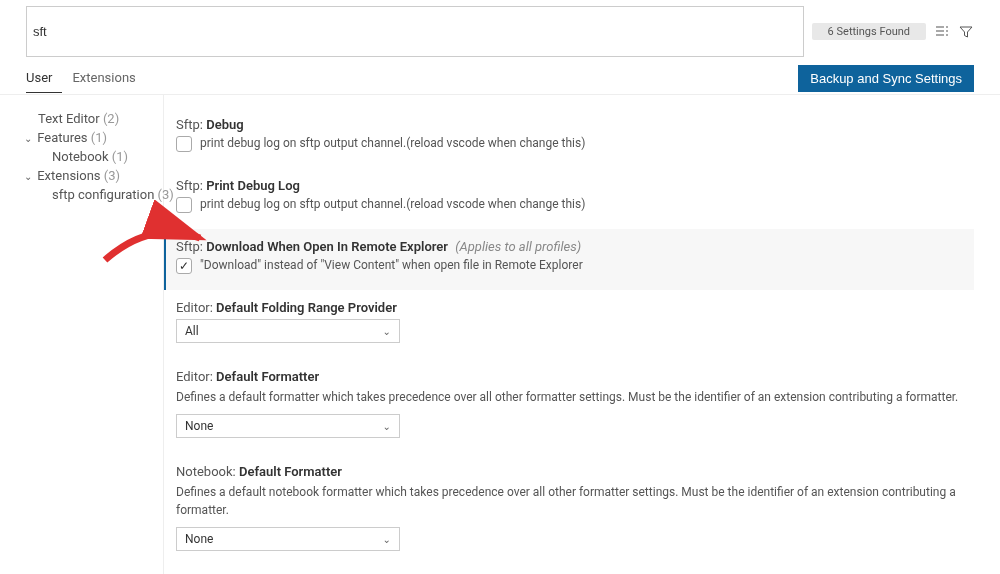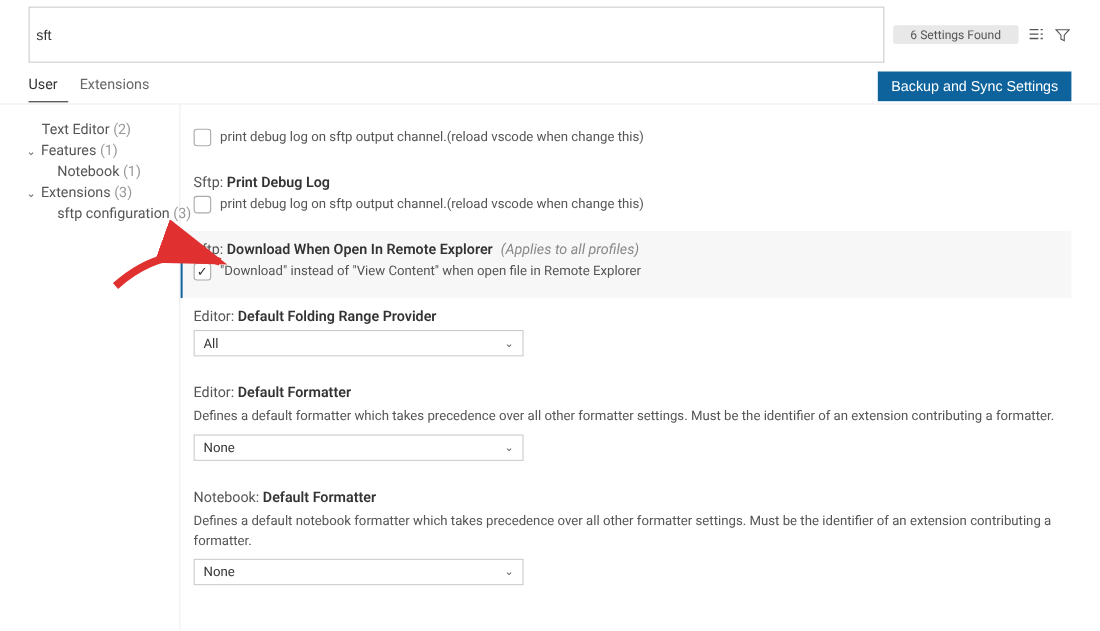--- a/index.html
+++ b/index.html
@@ -145,21 +145,21 @@
       background: #fff;
     }
     .checkbox.checked::after {
       content: "✓";
       font-size: 12px;
       color: #333;
     }
     .select {
       border: 1px solid #ccc;
       padding: 4px 8px;
-      width: 300px;
+      width: 224px;
       font-size: 12px;
       color: #333;
       background: #fff;
       display: flex;
       justify-content: space-between;
       align-items: center;
       cursor: pointer;
     }
     .select .chev { color: #666; font-size: 10px; }
     .arrow {
@@ -219,20 +219,24 @@
       <div class="tree-item">
         <span>sftp configuration</span>
         <span class="tree-count">(3)</span>
       </div>
     </div>
   </div>
 
   <div class="main">
 
     <div class="setting">
+      <div class="setting-title">
+        <span class="prefix">Sftp:</span>
+        <span class="name">Debug</span>
+      </div>
       <div class="checkbox-row">
         <div class="checkbox"></div>
         <span>print debug log on sftp output channel.(reload vscode when change this)</span>
       </div>
     </div>
 
     <div class="setting">
       <div class="setting-title">
         <span class="prefix">Sftp:</span>
         <span class="name">Print Debug Log</span>

